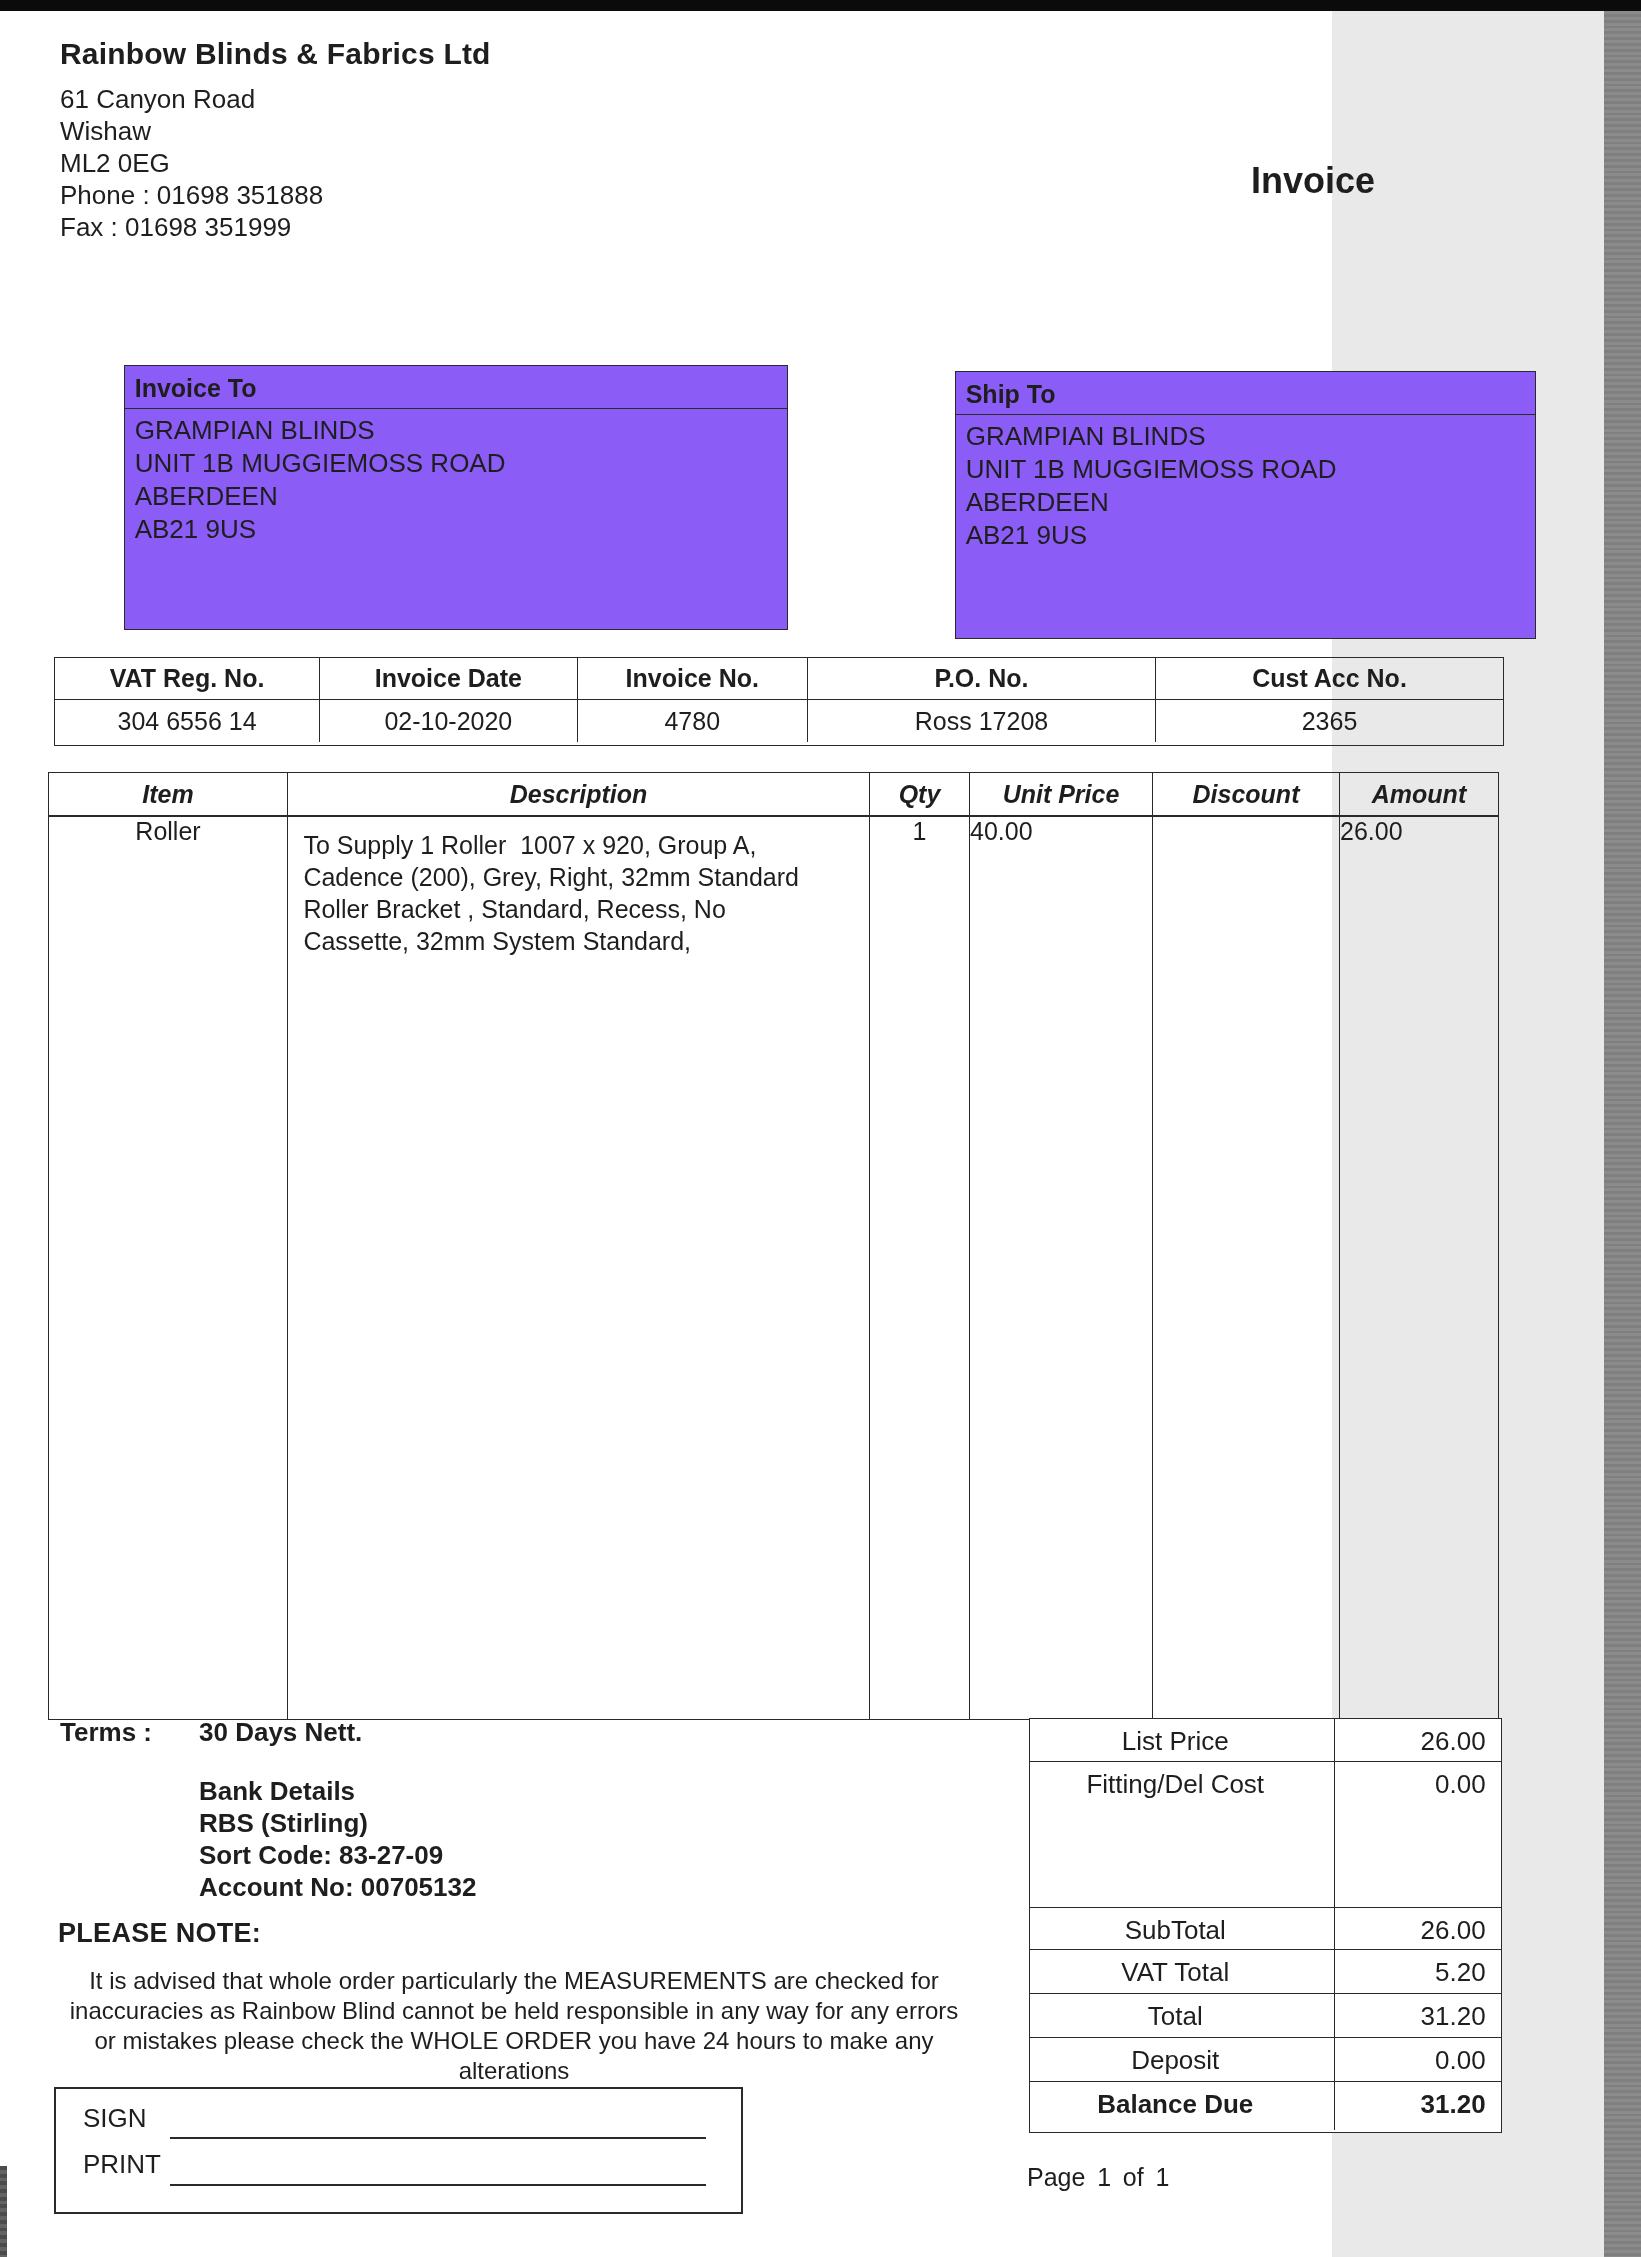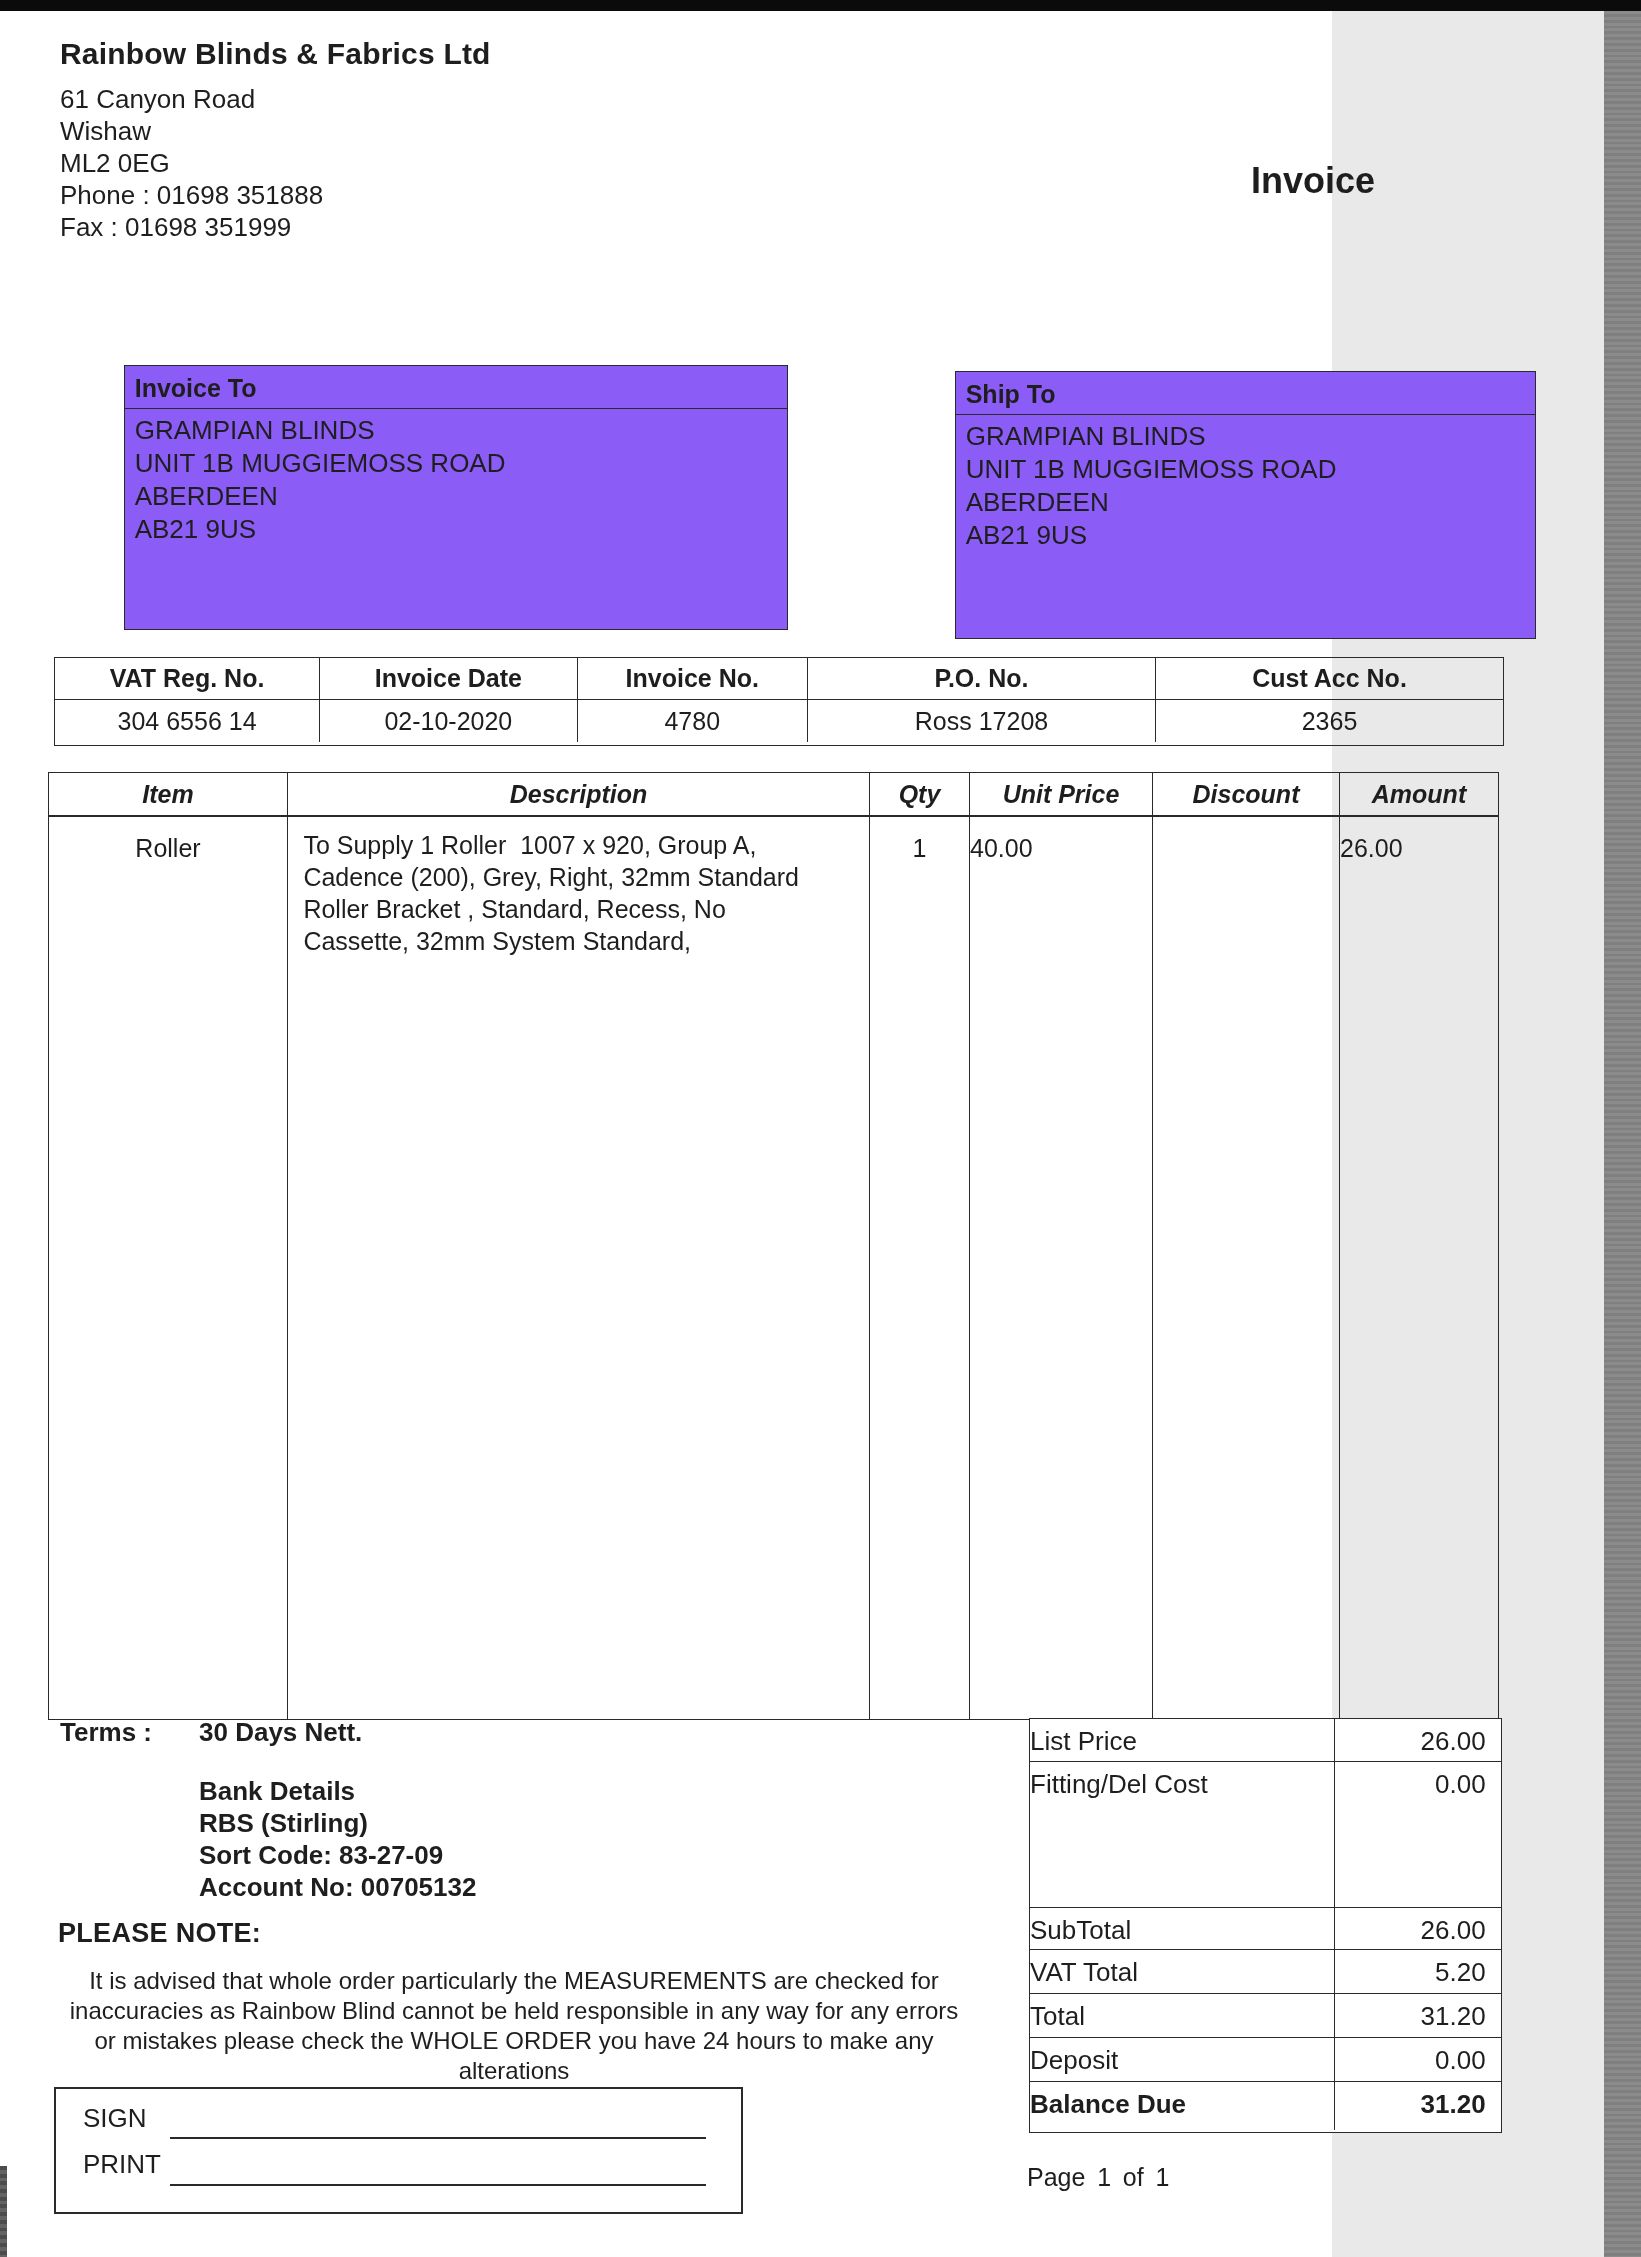--- a/index.html
+++ b/index.html
@@ -37,42 +37,42 @@
   .meta-cell.head { font-weight: 700; border-bottom: 1.9px solid #2a2a2a; }
 
   
   .items-table { position: absolute; left: 48px; top: 772px; width: 1451px; height: 948px;
     border: 1.9px solid #2a2a2a; display: grid;
     grid-template-columns: 238px 582px 100px 183px 187px 1fr;
     grid-template-rows: 44px 1fr; }
   .it-cell { border-left: 1.9px solid #2a2a2a; font-size: 25px; }
   .it-cell.first { border-left: none; }
   .it-head { font-weight: 700; border-bottom: 2.9px solid #2a2a2a; display: flex; align-items: center; justify-content: center; font-style: italic; }
-  .it-body { padding-top: 17px; }
+  .it-body { padding-top: 0; }
   .it-body.center { text-align: center; }
   .it-body.right { text-align: left; }
   .it-desc { padding: 11.6px 46px 0 15.4px; line-height: 32px; white-space: pre-wrap; }
   .it-price { padding-right: 15.4px; }
   .it-amount { padding-right: 13.5px; }
 
   
   .terms-label { position: absolute; left: 60px; top: 1717px; font-size: 26px; font-weight: 700; text-align: center; }
   .terms-value { position: absolute; left: 199px; top: 1717px; font-size: 26px; font-weight: 700; }
   .bank-block { position: absolute; left: 199px; top: 1775px; font-size: 26px; font-weight: 700; line-height: 32px; }
 
   
   .note-title { position: absolute; left: 58px; top: 1918px; font-size: 27px; font-weight: 700; letter-spacing: 0.3px; }
   .note-body { position: absolute; left: 58px; top: 1966px; width: 912px; font-size: 24px; line-height: 30px; text-align: center; }
 
   
   .totals-box { position: absolute; left: 1029px; top: 1718px; width: 473px; height: 415px;
     border: 1.9px solid #2a2a2a; display: flex; flex-direction: column; background: #fff; }
   .tot-row { display: flex; border-top: 1.9px solid #2a2a2a; flex: 0 0 auto; }
   .tot-row.first { border-top: none; }
-  .tot-label { flex: 0 0 305px; text-align: left; padding: 6.8px 13.5px 0 0; font-size: 26px; border-right: 1.9px solid #2a2a2a; }
+  .tot-label { flex: 0 0 305px; text-align: center; padding: 6.8px 13.5px 0 0; font-size: 26px; border-right: 1.9px solid #2a2a2a; }
   .tot-value { flex: 1; text-align: right; padding: 6.8px 15.4px 0 0; font-size: 26px; }
   .tot-row.bold .tot-label, .tot-row.bold .tot-value { font-weight: 700; }
   .h44 { height: 42px; } .h151 { height: 146px; } .h43 { height: 42px; }
   .h46 { height: 44px; } .h51 { height: 49px; }
 
   
   .sign-box { position: absolute; left: 54px; top: 2087px; width: 689px; height: 127px; border: 2.9px solid #2a2a2a; }
   .sign-label { position: absolute; left: 27px; top: 13.5px; font-size: 26px; }
   .print-label { position: absolute; left: 27px; top: 60px; font-size: 26px; }
   .sign-line { position: absolute; left: 114px; right: 35px; top: 48px; border-bottom: 2.9px solid #2a2a2a; }

